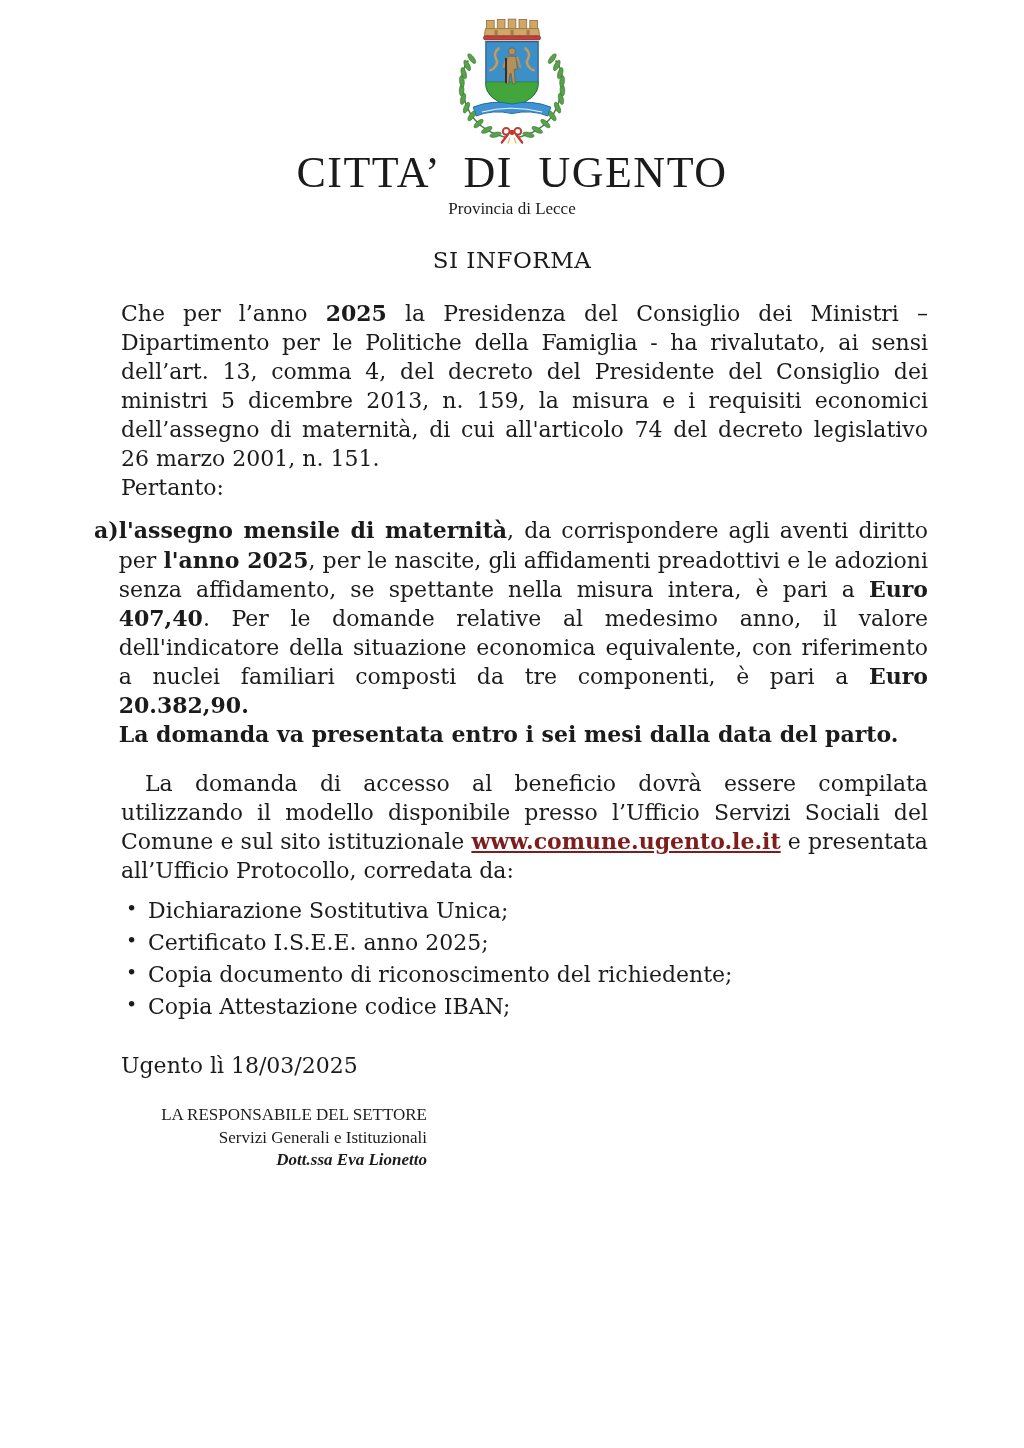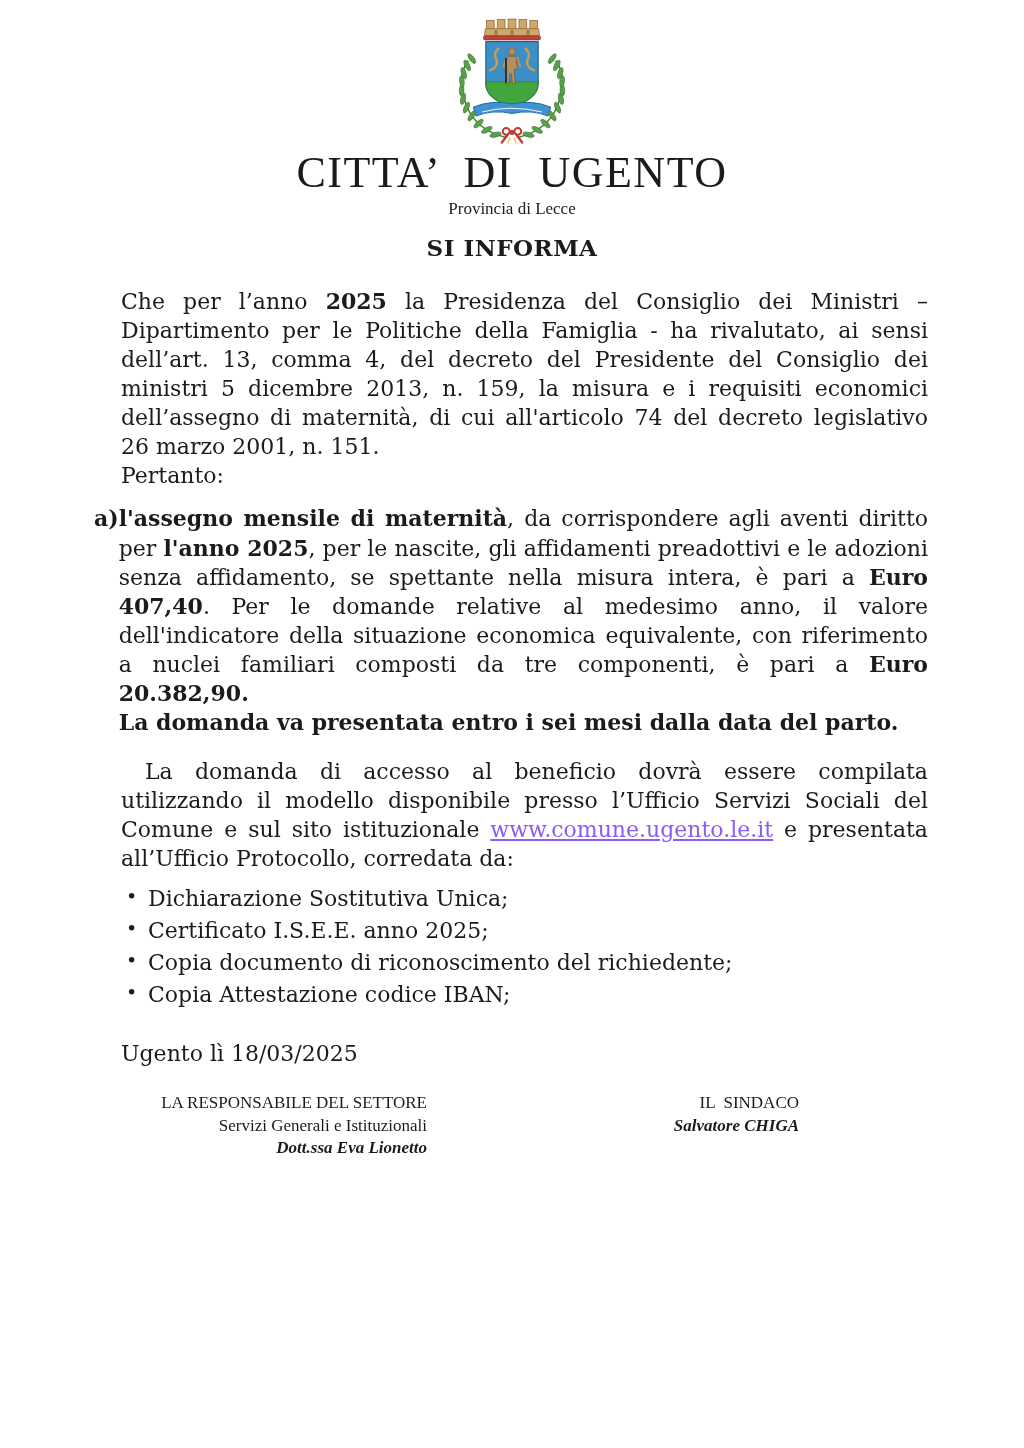--- a/index.html
+++ b/index.html
@@ -13,21 +13,21 @@
   
   .masthead { text-align: center; padding-top: 14px; }
   .crest { line-height: 0; }
   .city-title {
     font-family: "Liberation Serif", serif; font-weight: normal;
     font-size: 44px; letter-spacing: 1.5px; word-spacing: 13px;
     margin: 4px 0 0; line-height: 1.12;
   }
   .province { font-family: "Liberation Serif", serif; font-size: 17px; margin-top: 2px; }
   .department { font-family: "Liberation Serif", serif; font-size: 30px; margin-top: 22px; }
-  .notice-heading { font-size: 23px; font-weight: bold; letter-spacing: .5px; margin-top: 15px; }
+  .notice-heading { font-size: 23px; font-weight: normal; letter-spacing: .5px; margin-top: 28px; }
 
   
   .content { margin-left: 121px; width: 807px; font-size: 22px; line-height: 1.32; }
   p { margin: 0; }
   .just { text-align: justify; }
   .b { font-weight: bold; }
 
   .intro { margin-top: 26px; }
   .pertanto-line { margin-top: 0; }
 
@@ -35,21 +35,21 @@
   .item-a .marker { flex: 0 0 16px; font-weight: bold; }
   .item-a-body { flex: 1; min-width: 0; }
   .closing-line { font-weight: bold; }
 
   .application { margin-top: 20px; text-indent: 24px; }
 
   .attachments { margin: 11px 0 0; padding: 0; list-style: none; }
   .attach-row { display: flex; margin-top: 3px; }
   .attach-row .bullet { flex: 0 0 22px; margin-left: 5px; font-size: 19px; }
 
-  .site-link { color: #8b5cf6; font-weight: normal; text-decoration: underline; }
+  .site-link { color: #7f1d1d; font-weight: bold; text-decoration: underline; }
 
   .dateline { margin-top: 30px; }
 
   
   .sig-row {
     position: relative; margin-top: 24px; height: 100px;
     font-family: "Liberation Serif", serif; font-size: 17px; line-height: 1.33;
   }
   .sig { position: absolute; text-align: right; }
   .sig-left { left: 34px; width: 272px; }
@@ -175,20 +175,16 @@
     </ul>
 
     <div class="dateline">Ugento lì 18/03/2025</div>
 
     <div class="sig-row">
       <div class="sig sig-left">
         <div class="cap">LA RESPONSABILE DEL SETTORE</div>
         <div>Servizi Generali e Istituzionali</div>
         <div class="bi">Dott.ssa Eva Lionetto</div>
       </div>
-      <div class="sig sig-right">
-        <div class="cap">IL  SINDACO</div>
-        <div class="bi">Salvatore CHIGA</div>
-      </div>
     </div>
 
   </main>
 </div>
 
 </body></html>

